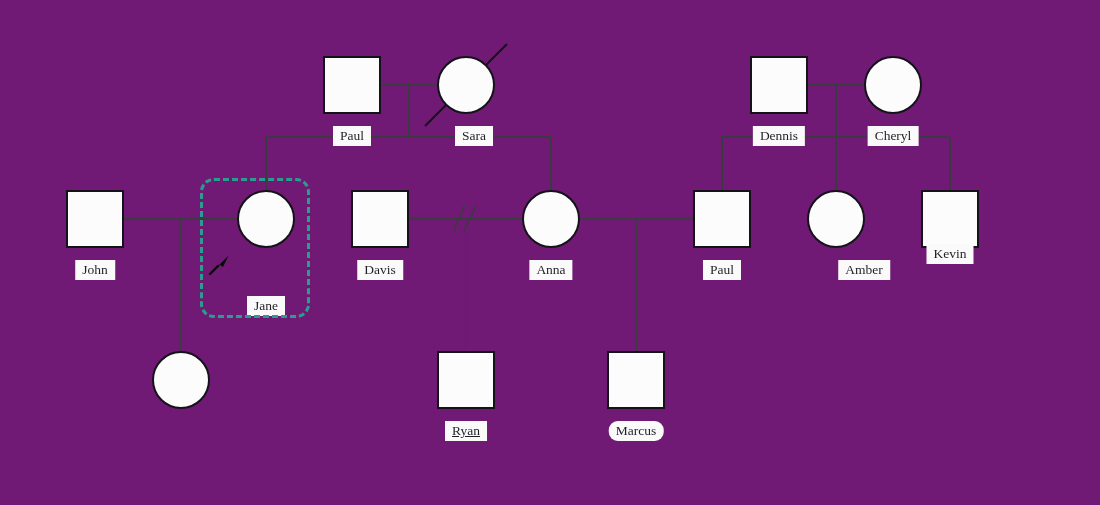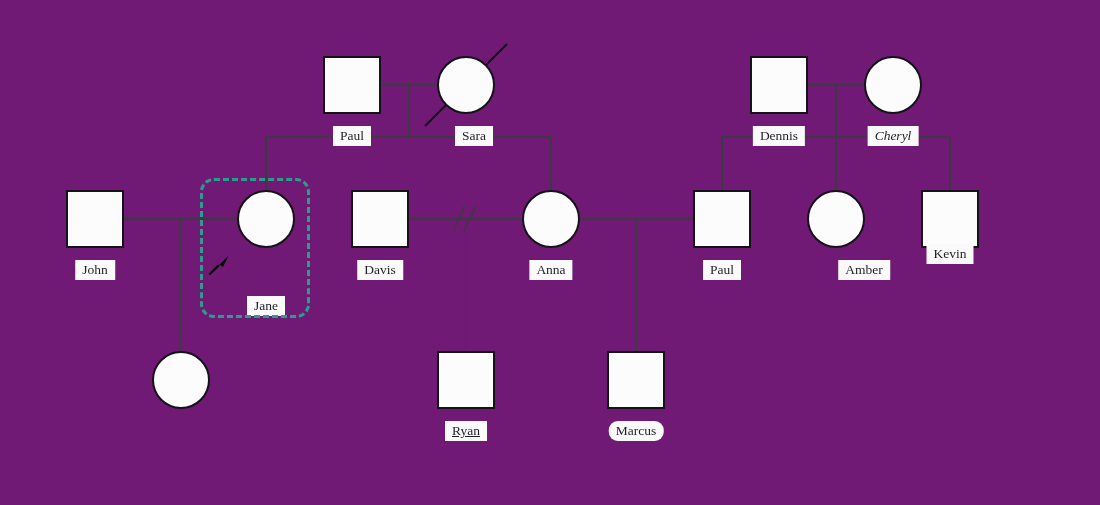--- a/index.html
+++ b/index.html
@@ -84,21 +84,21 @@
     </svg>
 
   <div id="nodes-layer">
       <div class="node male" style="left: 323px; top: 56px; width: 58px; height: 58px;"></div>
       <div class="label" style="left: 352px; top: 126px;">Paul</div>
       <div class="node female" style="left: 437px; top: 56px; width: 58px; height: 58px;"></div>
       <div class="label" style="left: 466px; top: 126px; margin-left: 8px;">Sara</div>
       <div class="node male" style="left: 750px; top: 56px; width: 58px; height: 58px;"></div>
       <div class="label" style="left: 779px; top: 126px;">Dennis</div>
       <div class="node female" style="left: 864px; top: 56px; width: 58px; height: 58px;"></div>
-      <div class="label" style="left: 893px; top: 126px; font-style: italic;">Cheryl</div>
+      <div class="label" style="left: 893px; top: 126px;">Cheryl</div>
       <div class="node male" style="left: 66px; top: 190px; width: 58px; height: 58px;"></div>
       <div class="label" style="left: 95px; top: 260px;">John</div>
       <div class="node female" style="left: 237px; top: 190px; width: 58px; height: 58px;"></div>
       <div class="label" style="left: 266px; top: 296px; text-align: right;">Jane</div>
       <div class="node male" style="left: 351px; top: 190px; width: 58px; height: 58px;"></div>
       <div class="label" style="left: 380px; top: 260px;">Davis</div>
       <div class="node female" style="left: 522px; top: 190px; width: 58px; height: 58px;"></div>
       <div class="label" style="left: 551px; top: 260px;">Anna</div>
       <div class="node male" style="left: 693px; top: 190px; width: 58px; height: 58px;"></div>
       <div class="label" style="left: 722px; top: 260px;">Paul</div>

